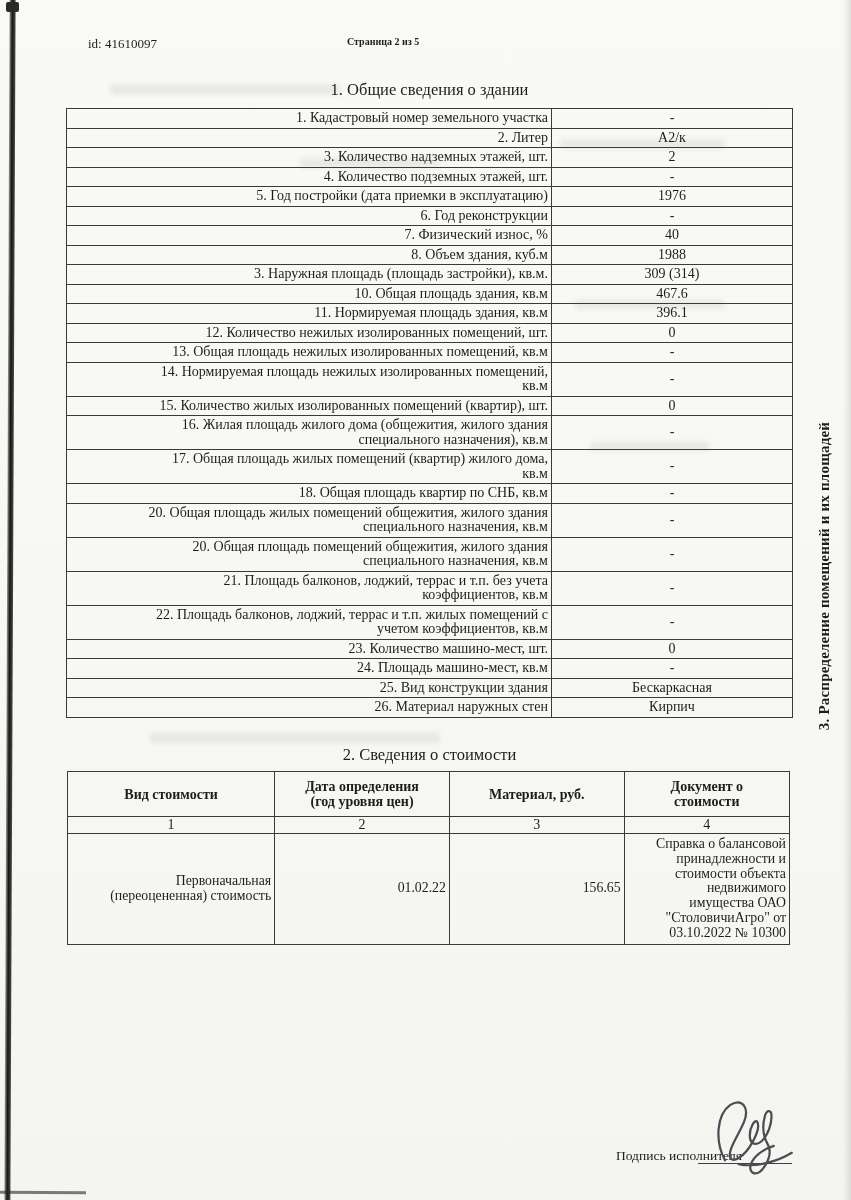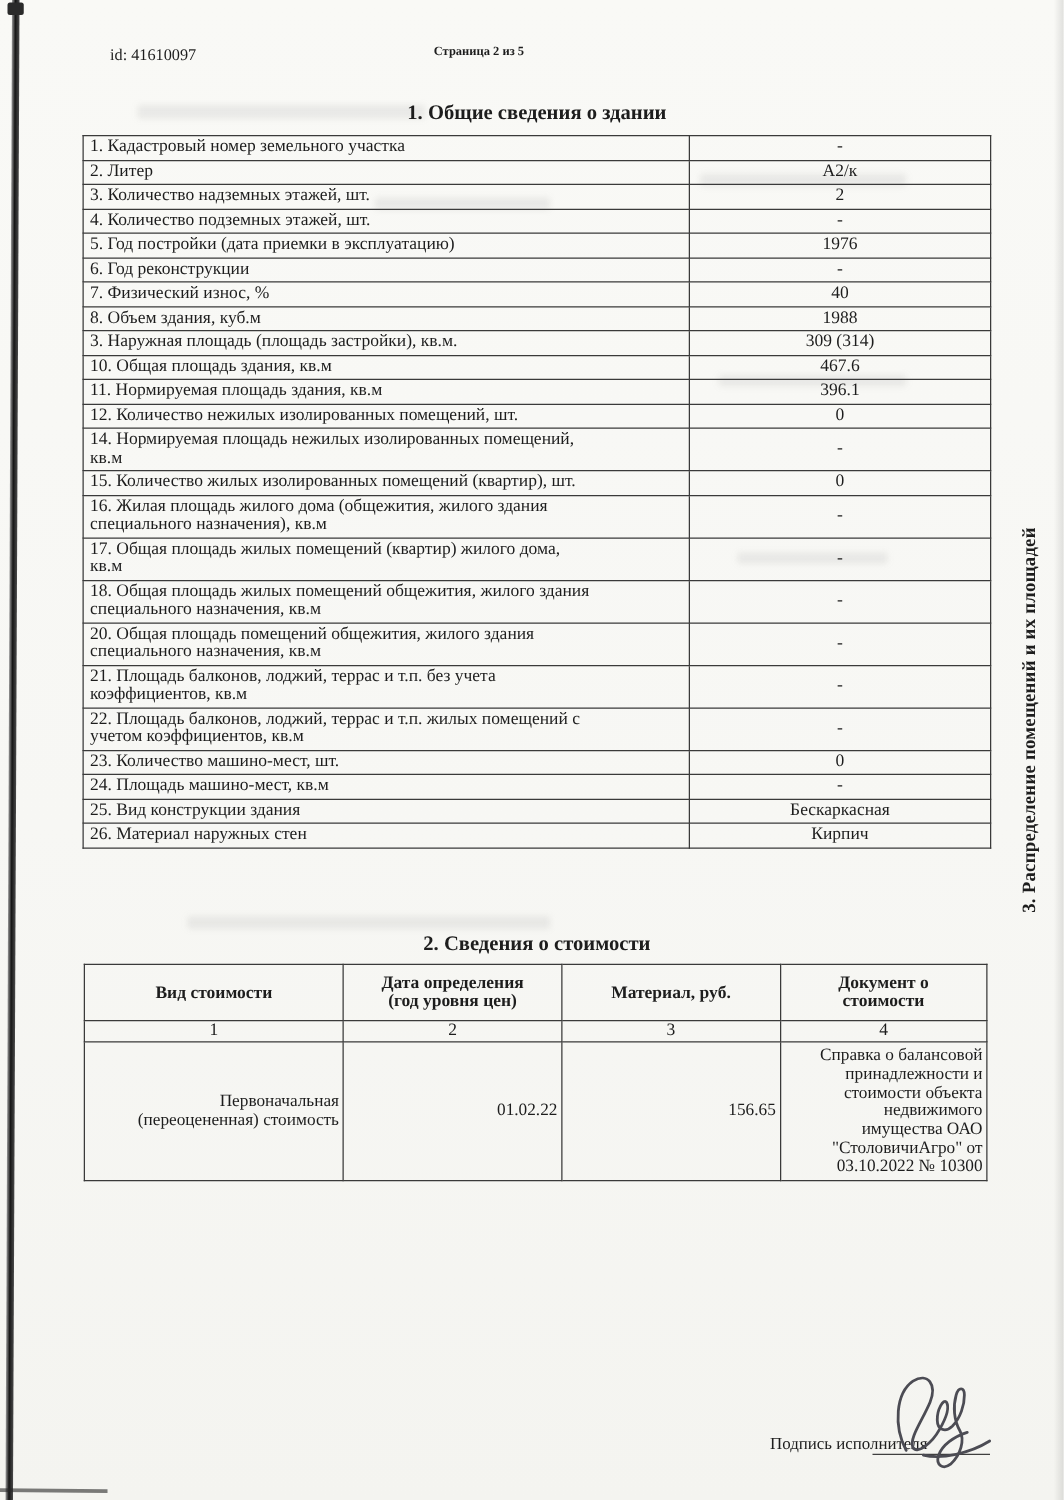--- a/index.html
+++ b/index.html
@@ -17,31 +17,31 @@
   }
   .scan-corner-mark{position:absolute;left:6px;top:2px;width:13px;height:10px;background:#2a2a2a;border-radius:2px;}
   .scan-strip-bottom{position:absolute;left:0;top:1191px;width:86px;height:3px;background:#262626;opacity:.6;transform:rotate(.4deg);}
   .scan-edge-right{position:absolute;right:0;top:0;bottom:0;width:8px;
     background:linear-gradient(to right,rgba(0,0,0,0),rgba(0,0,0,0.10));}
   .ghost{position:absolute;background:rgba(120,120,125,0.12);filter:blur(2.5px);border-radius:2px;pointer-events:none;}
 
   .doc-id{position:absolute;left:88px;top:36px;font-size:13px;}
   .page-indicator{position:absolute;left:347px;top:36px;font-size:10px;font-weight:bold;}
 
-  .section-title{position:absolute;left:66px;width:727px;text-align:center;font-weight:bold;font-size:16.5px;}
+  .section-title{position:absolute;left:66px;width:727px;text-align:center;font-weight:normal;font-size:16.5px;}
   #title-1{top:80px;}
   #title-2{top:745px;}
 
   table{border-collapse:collapse;table-layout:fixed;position:absolute;}
   td,th{border:1.6px solid #3a3a3a;overflow:hidden;}
 
   #general-info-table{left:66px;top:108px;width:727px;}
   #general-info-table .label-cell{
     font-size:14px;line-height:14.5px;padding:2px 3px 2px 5px;
-    white-space:pre-line;text-align:left;vertical-align:middle;
+    white-space:pre-line;text-align:right;vertical-align:middle;
   }
   #general-info-table .value-cell{
     font-size:14px;line-height:14.5px;text-align:center;vertical-align:middle;padding:2px;
   }
 
   #cost-table{left:67px;top:771px;width:723px;}
   #cost-table th{font-size:14px;line-height:15px;font-weight:bold;padding:7px 3px;
     text-align:center;vertical-align:middle;white-space:pre-line;}
   #cost-table .num-cell{font-size:14px;line-height:14px;padding:1px 3px;text-align:center;font-weight:normal;}
   #cost-table .data-cell{font-size:13.8px;line-height:14.8px;padding:3px 3px;text-align:right;
@@ -125,40 +125,48 @@
       </tr>
       <tr>
         <td class="label-cell">11. Нормируемая площадь здания, кв.м</td>
         <td class="value-cell">396.1</td>
       </tr>
       <tr>
         <td class="label-cell">12. Количество нежилых изолированных помещений, шт.</td>
         <td class="value-cell">0</td>
       </tr>
       <tr>
+        <td class="label-cell">13. Общая площадь нежилых изолированных помещений, кв.м</td>
+        <td class="value-cell">-</td>
+      </tr>
+      <tr>
         <td class="label-cell">14. Нормируемая площадь нежилых изолированных помещений,
 кв.м</td>
         <td class="value-cell">-</td>
       </tr>
       <tr>
         <td class="label-cell">15. Количество жилых изолированных помещений (квартир), шт.</td>
         <td class="value-cell">0</td>
       </tr>
       <tr>
         <td class="label-cell">16. Жилая площадь жилого дома (общежития, жилого здания
 специального назначения), кв.м</td>
         <td class="value-cell">-</td>
       </tr>
       <tr>
         <td class="label-cell">17. Общая площадь жилых помещений (квартир) жилого дома,
 кв.м</td>
         <td class="value-cell">-</td>
       </tr>
       <tr>
-        <td class="label-cell">18. Общая площадь жилых помещений общежития, жилого здания
+        <td class="label-cell">18. Общая площадь квартир по СНБ, кв.м</td>
+        <td class="value-cell">-</td>
+      </tr>
+      <tr>
+        <td class="label-cell">20. Общая площадь жилых помещений общежития, жилого здания
 специального назначения, кв.м</td>
         <td class="value-cell">-</td>
       </tr>
       <tr>
         <td class="label-cell">20. Общая площадь помещений общежития, жилого здания
 специального назначения, кв.м</td>
         <td class="value-cell">-</td>
       </tr>
       <tr>
         <td class="label-cell">21. Площадь балконов, лоджий, террас и т.п. без учета

